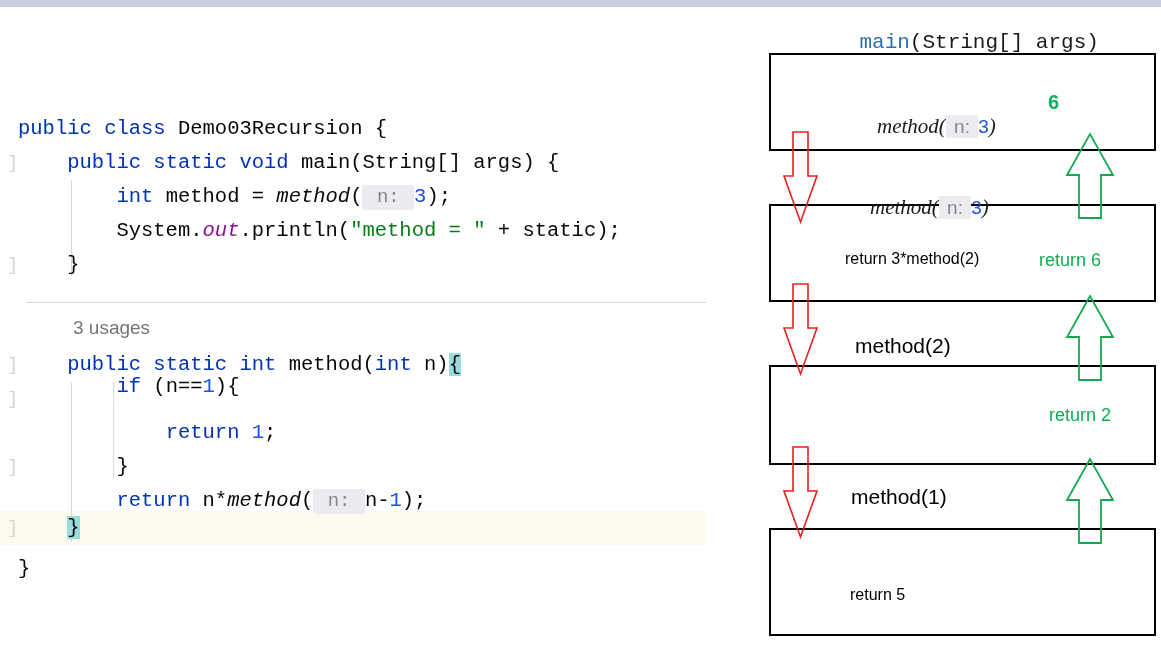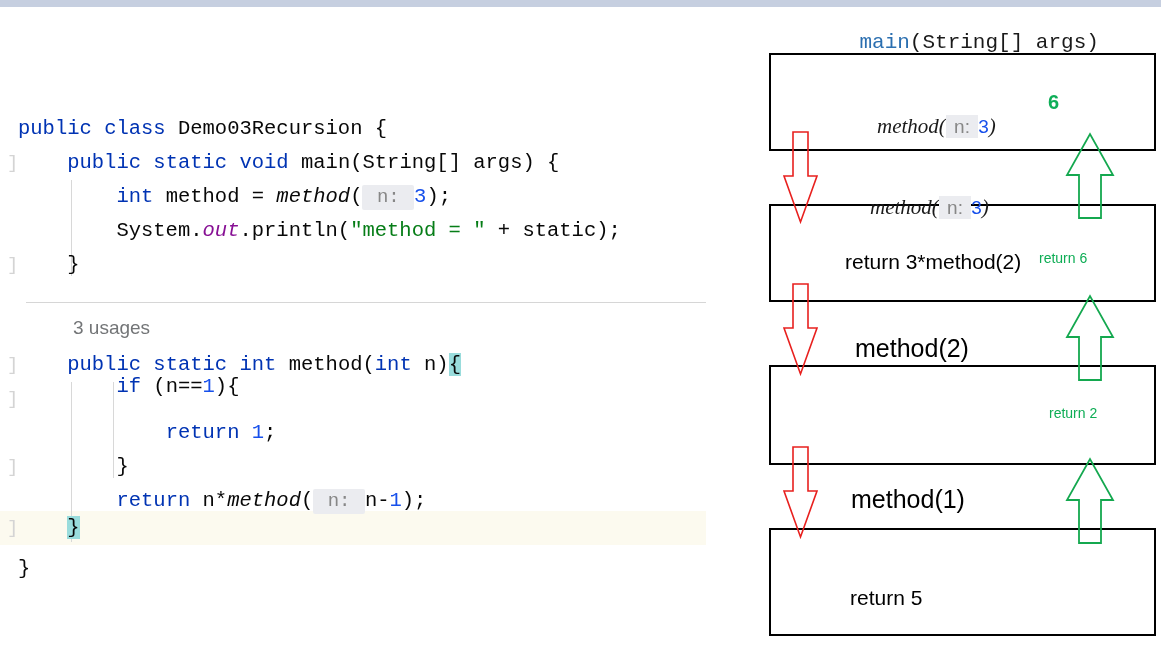--- a/index.html
+++ b/index.html
@@ -109,37 +109,37 @@
     font-size: 19px;
   }
   .dg-call .n3 {
     font-style: normal;
     font-family: "Liberation Sans", sans-serif;
     color: #1750eb;
     font-size: 19px;
   }
   .dg-body {
     font-family: "Liberation Sans", sans-serif;
-    font-size: 21px;
+    font-size: 16px;
     color: #000000;
   }
   .dg-ret {
     font-family: "Liberation Sans", sans-serif;
-    font-size: 14px;
+    font-size: 18px;
     color: #0ead55;
   }
   .dg-val {
     font-family: "Liberation Sans", sans-serif;
     font-size: 20px;
     font-weight: bold;
     color: #0fae58;
   }
   .dg-label {
     font-family: "Liberation Sans", sans-serif;
-    font-size: 25px;
+    font-size: 21px;
     color: #000000;
   }
 </style>
 </head>
 <body>
 
 <div class="topbar"></div>
 
 <div id="editor">
 

